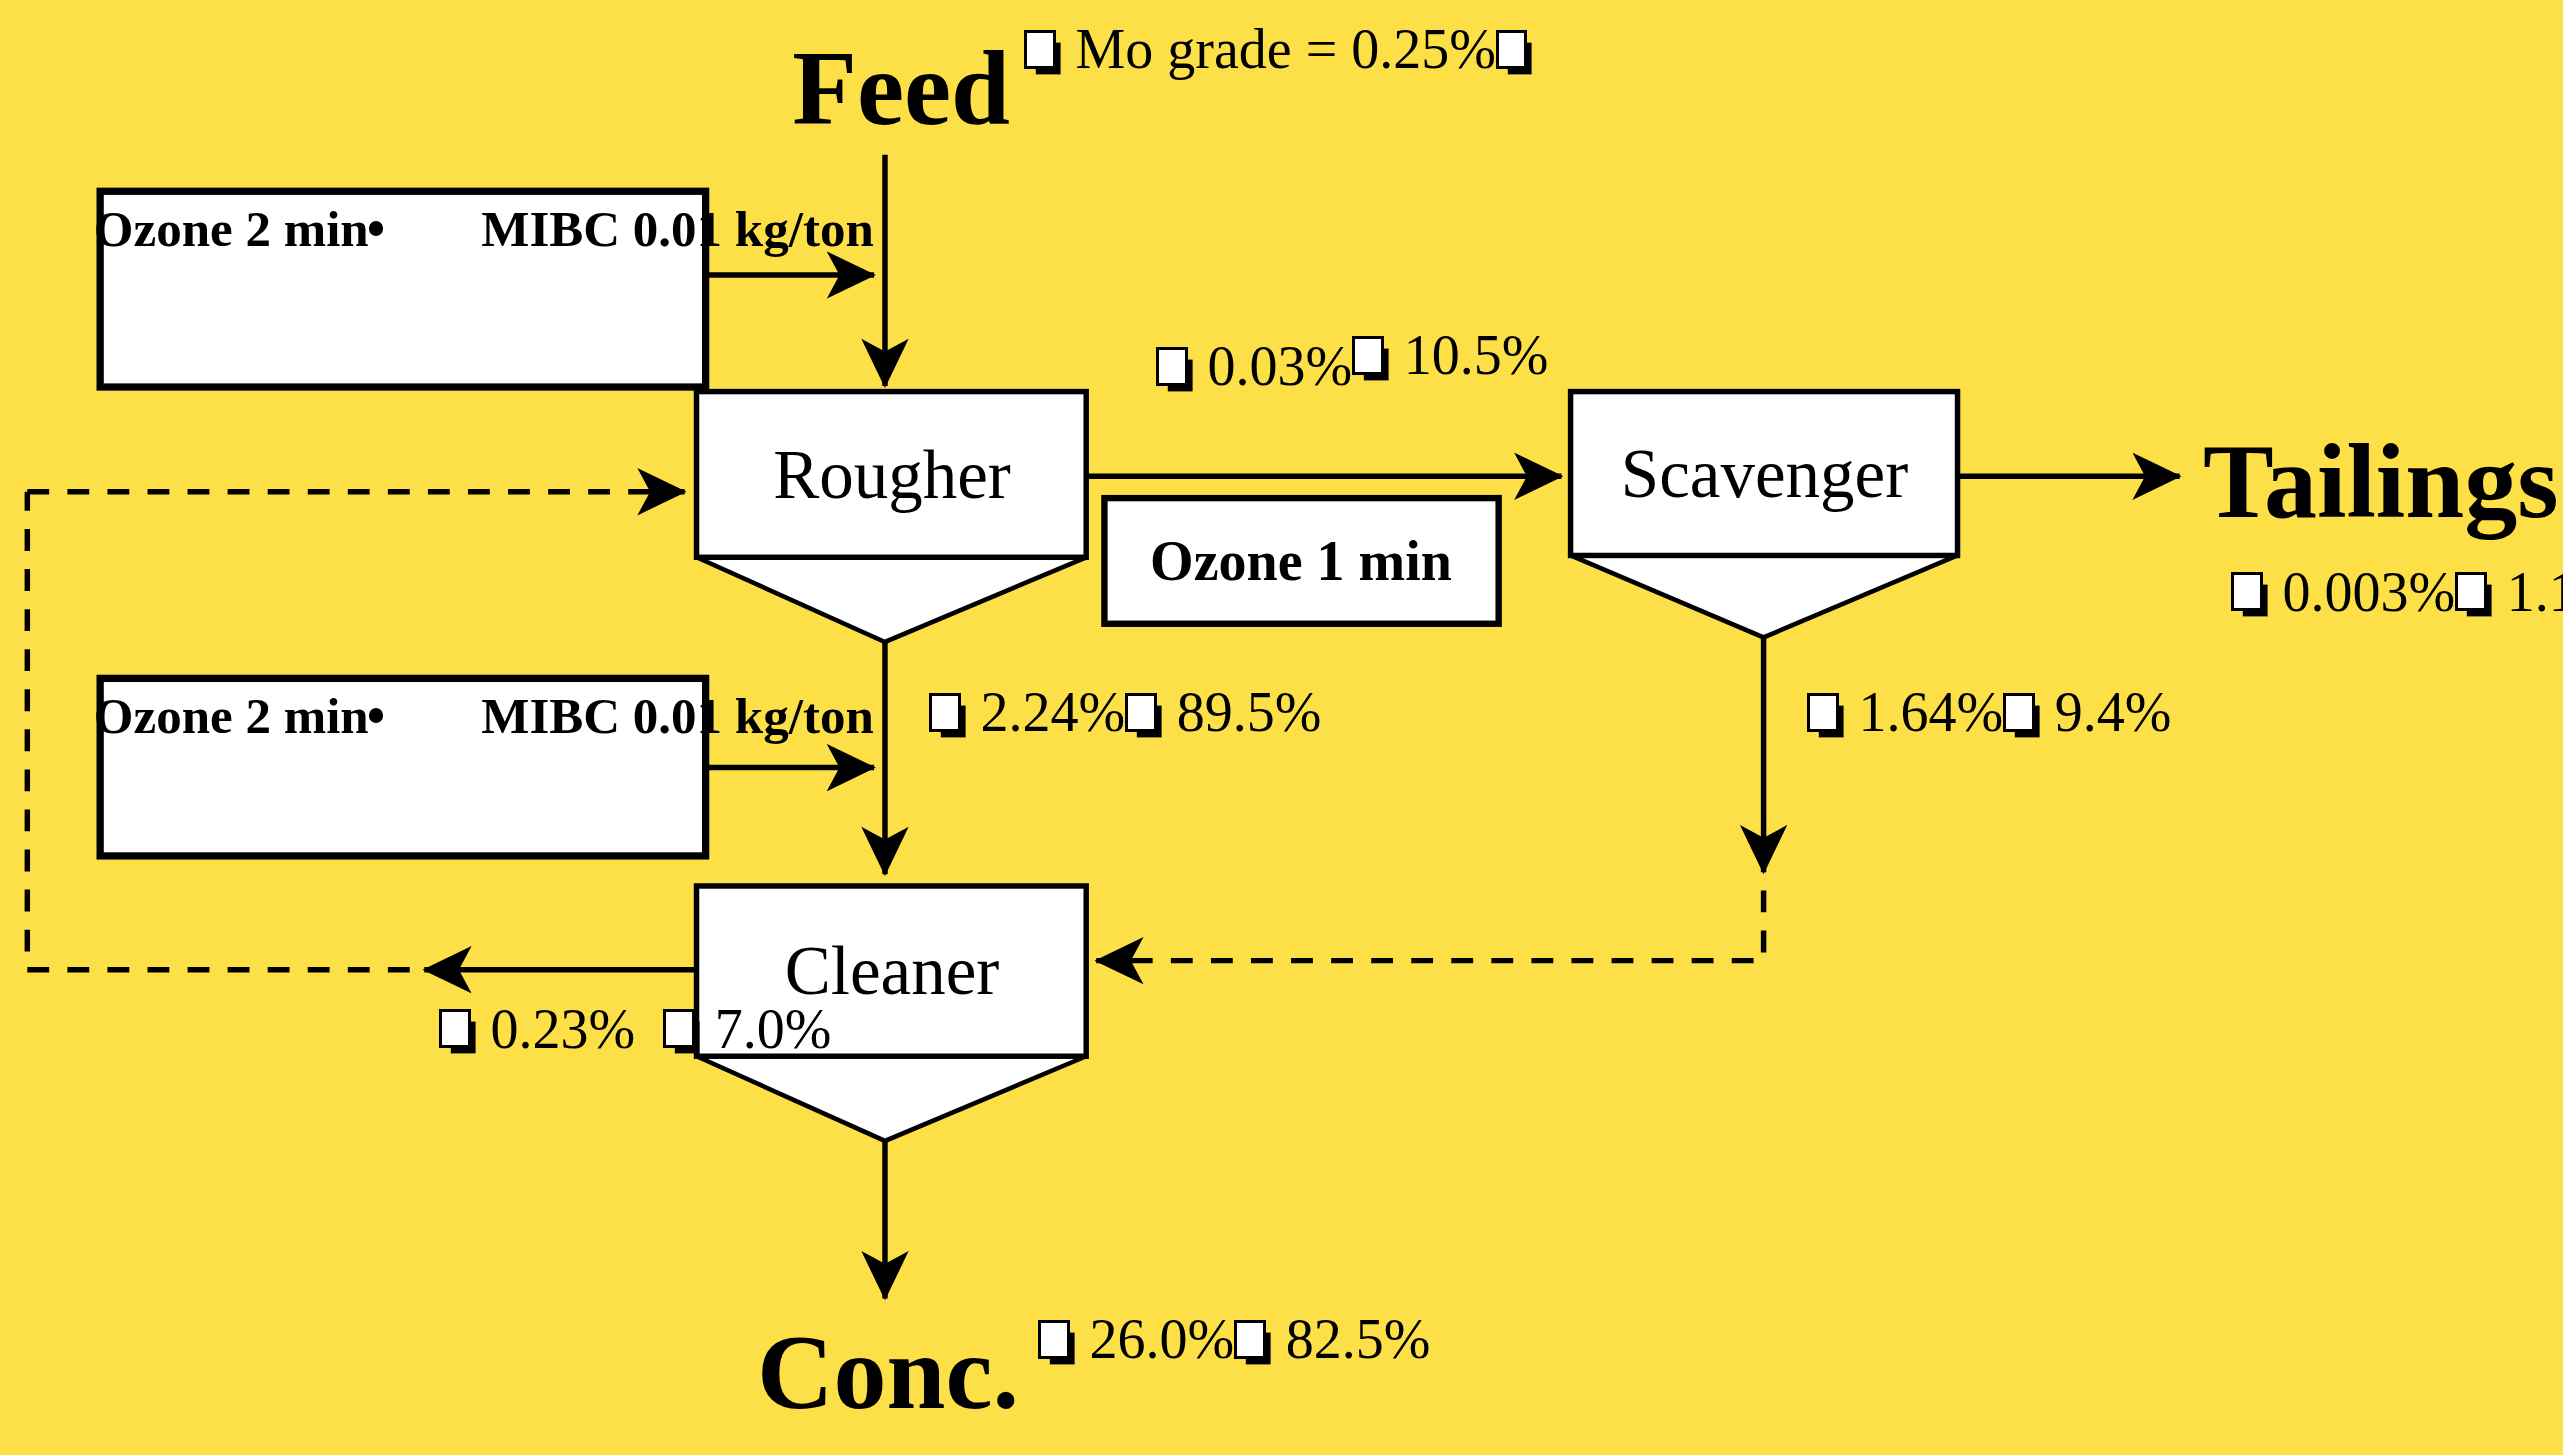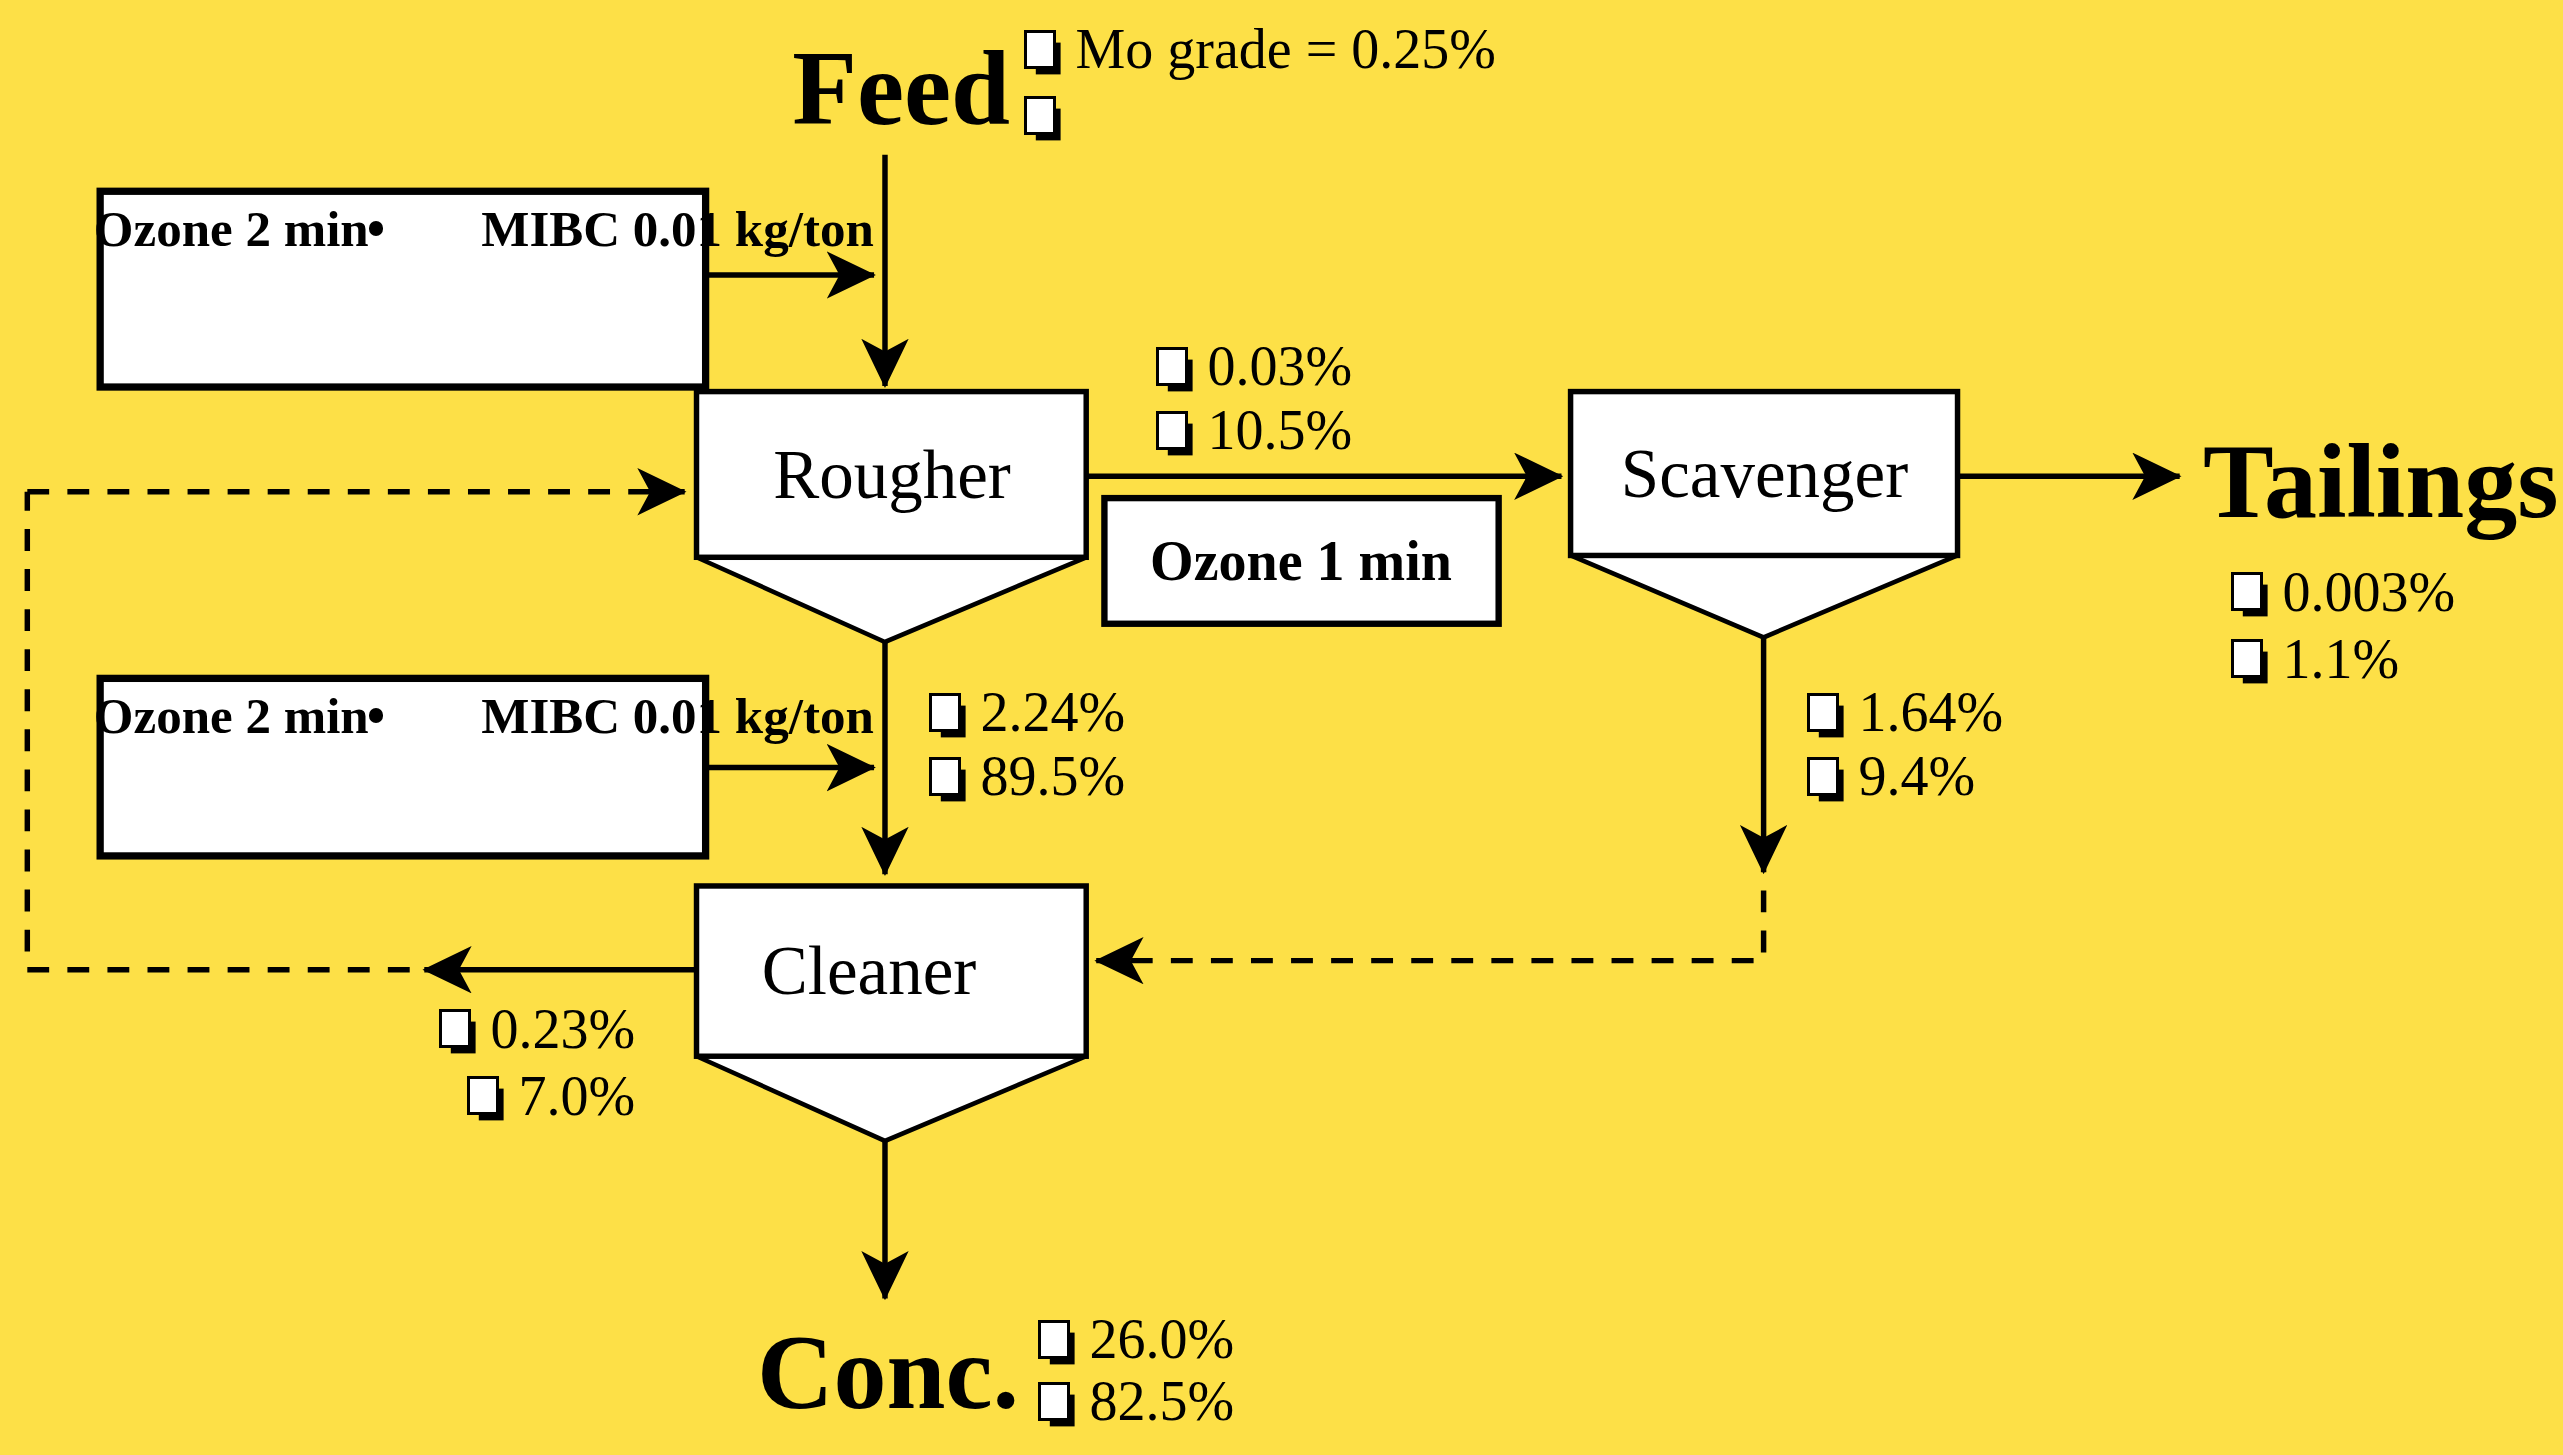--- a/index.html
+++ b/index.html
@@ -24,21 +24,21 @@
   }
   
   .reagents{
     display:flex;flex-direction:row;justify-content:center;
     box-sizing:border-box;padding-left:50px;
   }
   .reagent-row{display:flex;align-items:center;height:75px;}
   .dot{width:14.6px;height:14.6px;border-radius:50%;background:#000;flex:none;}
   .reagent-row .rtext{margin-left:98px;font-weight:bold;font-size:51px;white-space:nowrap;}
   
-  .specs{display:flex;flex-direction:column;}
+  .specs{display:flex;flex-direction:row;}
   .spec-row{display:flex;align-items:center;}
   .cb{
     width:25.5px;height:33px;flex:none;
     border:3.6px solid #000;background:#fff;
     box-shadow:8.2px 9px 0 -3.6px #000;
     margin-right:20px;
   }
   .spec-row .stext{font-size:56px;white-space:nowrap;}
   .ozone-label{
     display:flex;align-items:center;justify-content:center;
@@ -162,21 +162,21 @@
     <div class="reagent-row">
       <span class="dot"></span>
       <span class="rtext">Ozone 2 min</span>
     </div>
     <div class="reagent-row">
       <span class="dot"></span>
       <span class="rtext">MIBC 0.01 kg/ton</span>
     </div>
   </div>
 
-  <div class="abs nodelabel" style="left:674px;top:886px;width:390px;height:170px;text-align:right;">Cleaner</div>
+  <div class="abs nodelabel" style="left:697px;top:886px;width:390px;height:170px;text-align:right;">Cleaner</div>
 
   <div class="abs specs" style="left:439px;top:995px;">
     <div class="spec-row" style="height:67px;">
       <span class="cb"></span>
       <span class="stext">0.23%</span>
     </div>
     <div class="spec-row" style="height:67px;padding-left:28px;">
       <span class="cb"></span>
       <span class="stext">7.0%</span>
     </div>

